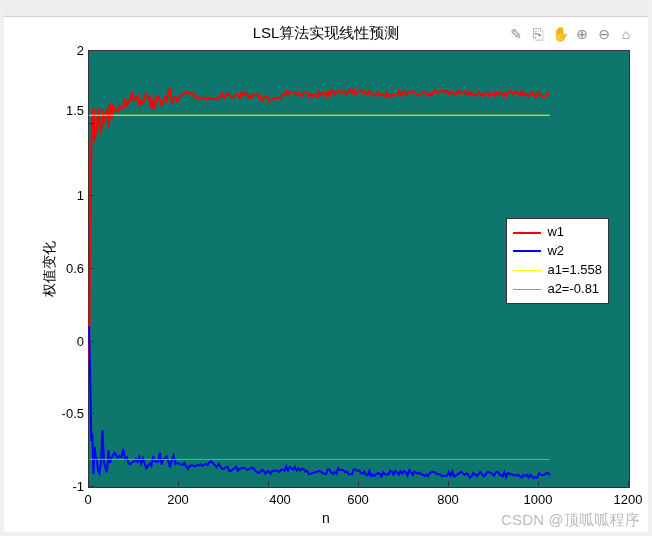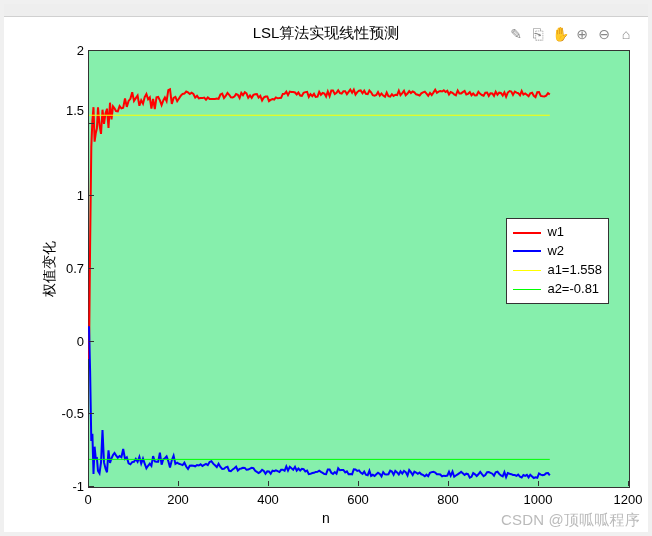--- a/index.html
+++ b/index.html
@@ -52,21 +52,21 @@
     line-height: 16px;
     text-align: center;
     cursor: pointer;
   }
   .plot-area {
     position: absolute;
     left: 84px;
     top: 46px;
     width: 542px;
     height: 438px;
-    background: #86efac;
+    background: #0f766e;
     border: 1px solid #333;
     box-sizing: border-box;
   }
   .ytick-label {
     position: absolute;
     right: 564px;
     font-size: 13px;
     color: #000;
     transform: translateY(-50%);
     text-align: right;
@@ -180,37 +180,37 @@
   </div>
 
   <div class="xlabel">n</div>
   <div class="ylabel">权值变化</div>
 
   <div class="watermark">CSDN @顶呱呱程序</div>
 <div class="xtick-label" style="left: 84px;">0</div>
     <div class="tick" style="left: 84px; top: 477px; width: 1px; height: 5px;"></div>
     <div class="xtick-label" style="left: 174px;">200</div>
     <div class="tick" style="left: 174px; top: 477px; width: 1px; height: 5px;"></div>
-    <div class="xtick-label" style="left: 264px;">400</div>
+    <div class="xtick-label" style="left: 276px;">400</div>
     <div class="tick" style="left: 264px; top: 477px; width: 1px; height: 5px;"></div>
     <div class="xtick-label" style="left: 354px;">600</div>
     <div class="tick" style="left: 354px; top: 477px; width: 1px; height: 5px;"></div>
     <div class="xtick-label" style="left: 444px;">800</div>
     <div class="tick" style="left: 444px; top: 477px; width: 1px; height: 5px;"></div>
     <div class="xtick-label" style="left: 534px;">1000</div>
     <div class="tick" style="left: 534px; top: 477px; width: 1px; height: 5px;"></div>
     <div class="xtick-label" style="left: 624px;">1200</div>
     <div class="tick" style="left: 624px; top: 477px; width: 1px; height: 5px;"></div>
     <div class="ytick-label" style="top: 482px;">-1</div>
     <div class="tick" style="left: 85px; top: 482px; width: 5px; height: 1px;"></div>
     <div class="ytick-label" style="top: 409.333px;">-0.5</div>
     <div class="tick" style="left: 85px; top: 409.333px; width: 5px; height: 1px;"></div>
     <div class="ytick-label" style="top: 336.667px;">0</div>
     <div class="tick" style="left: 85px; top: 336.667px; width: 5px; height: 1px;"></div>
-    <div class="ytick-label" style="top: 264px;">0.7</div>
+    <div class="ytick-label" style="top: 264px;">0.6</div>
     <div class="tick" style="left: 85px; top: 264px; width: 5px; height: 1px;"></div>
     <div class="ytick-label" style="top: 191.333px;">1</div>
     <div class="tick" style="left: 85px; top: 191.333px; width: 5px; height: 1px;"></div>
     <div class="ytick-label" style="top: 106px;">1.5</div>
     <div class="tick" style="left: 85px; top: 118.667px; width: 5px; height: 1px;"></div>
     <div class="ytick-label" style="top: 46px;">2</div>
     <div class="tick" style="left: 85px; top: 46px; width: 5px; height: 1px;"></div>
   </div>
 
 </body></html>

